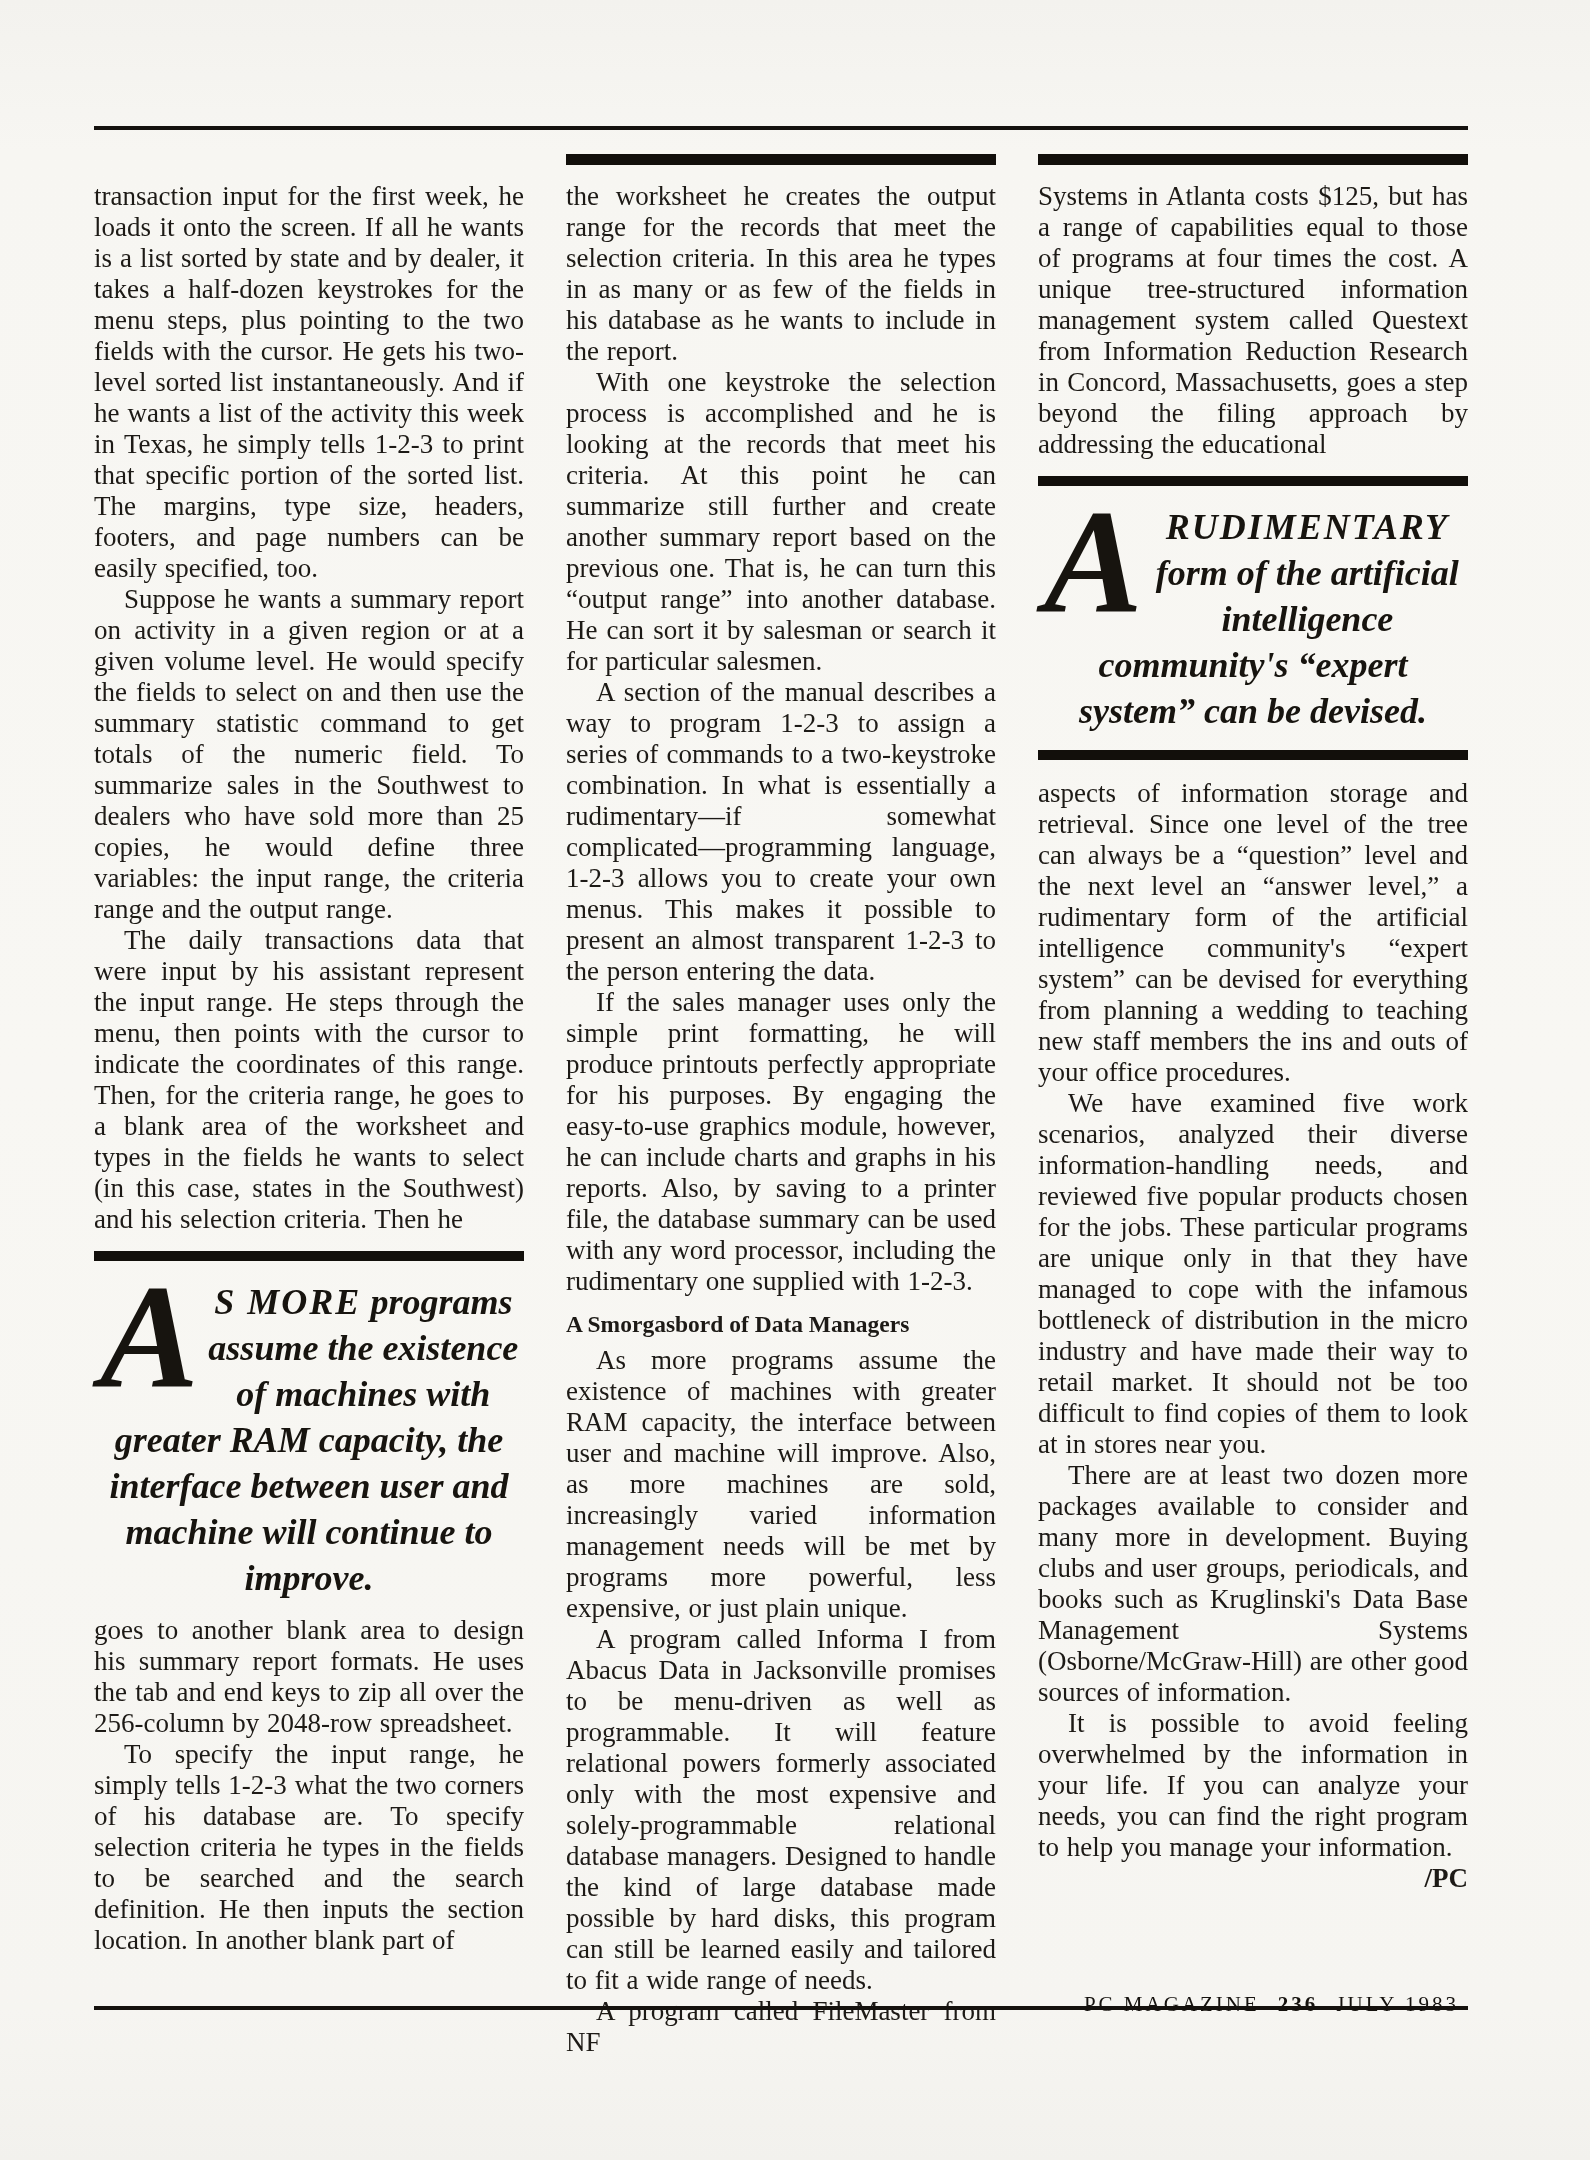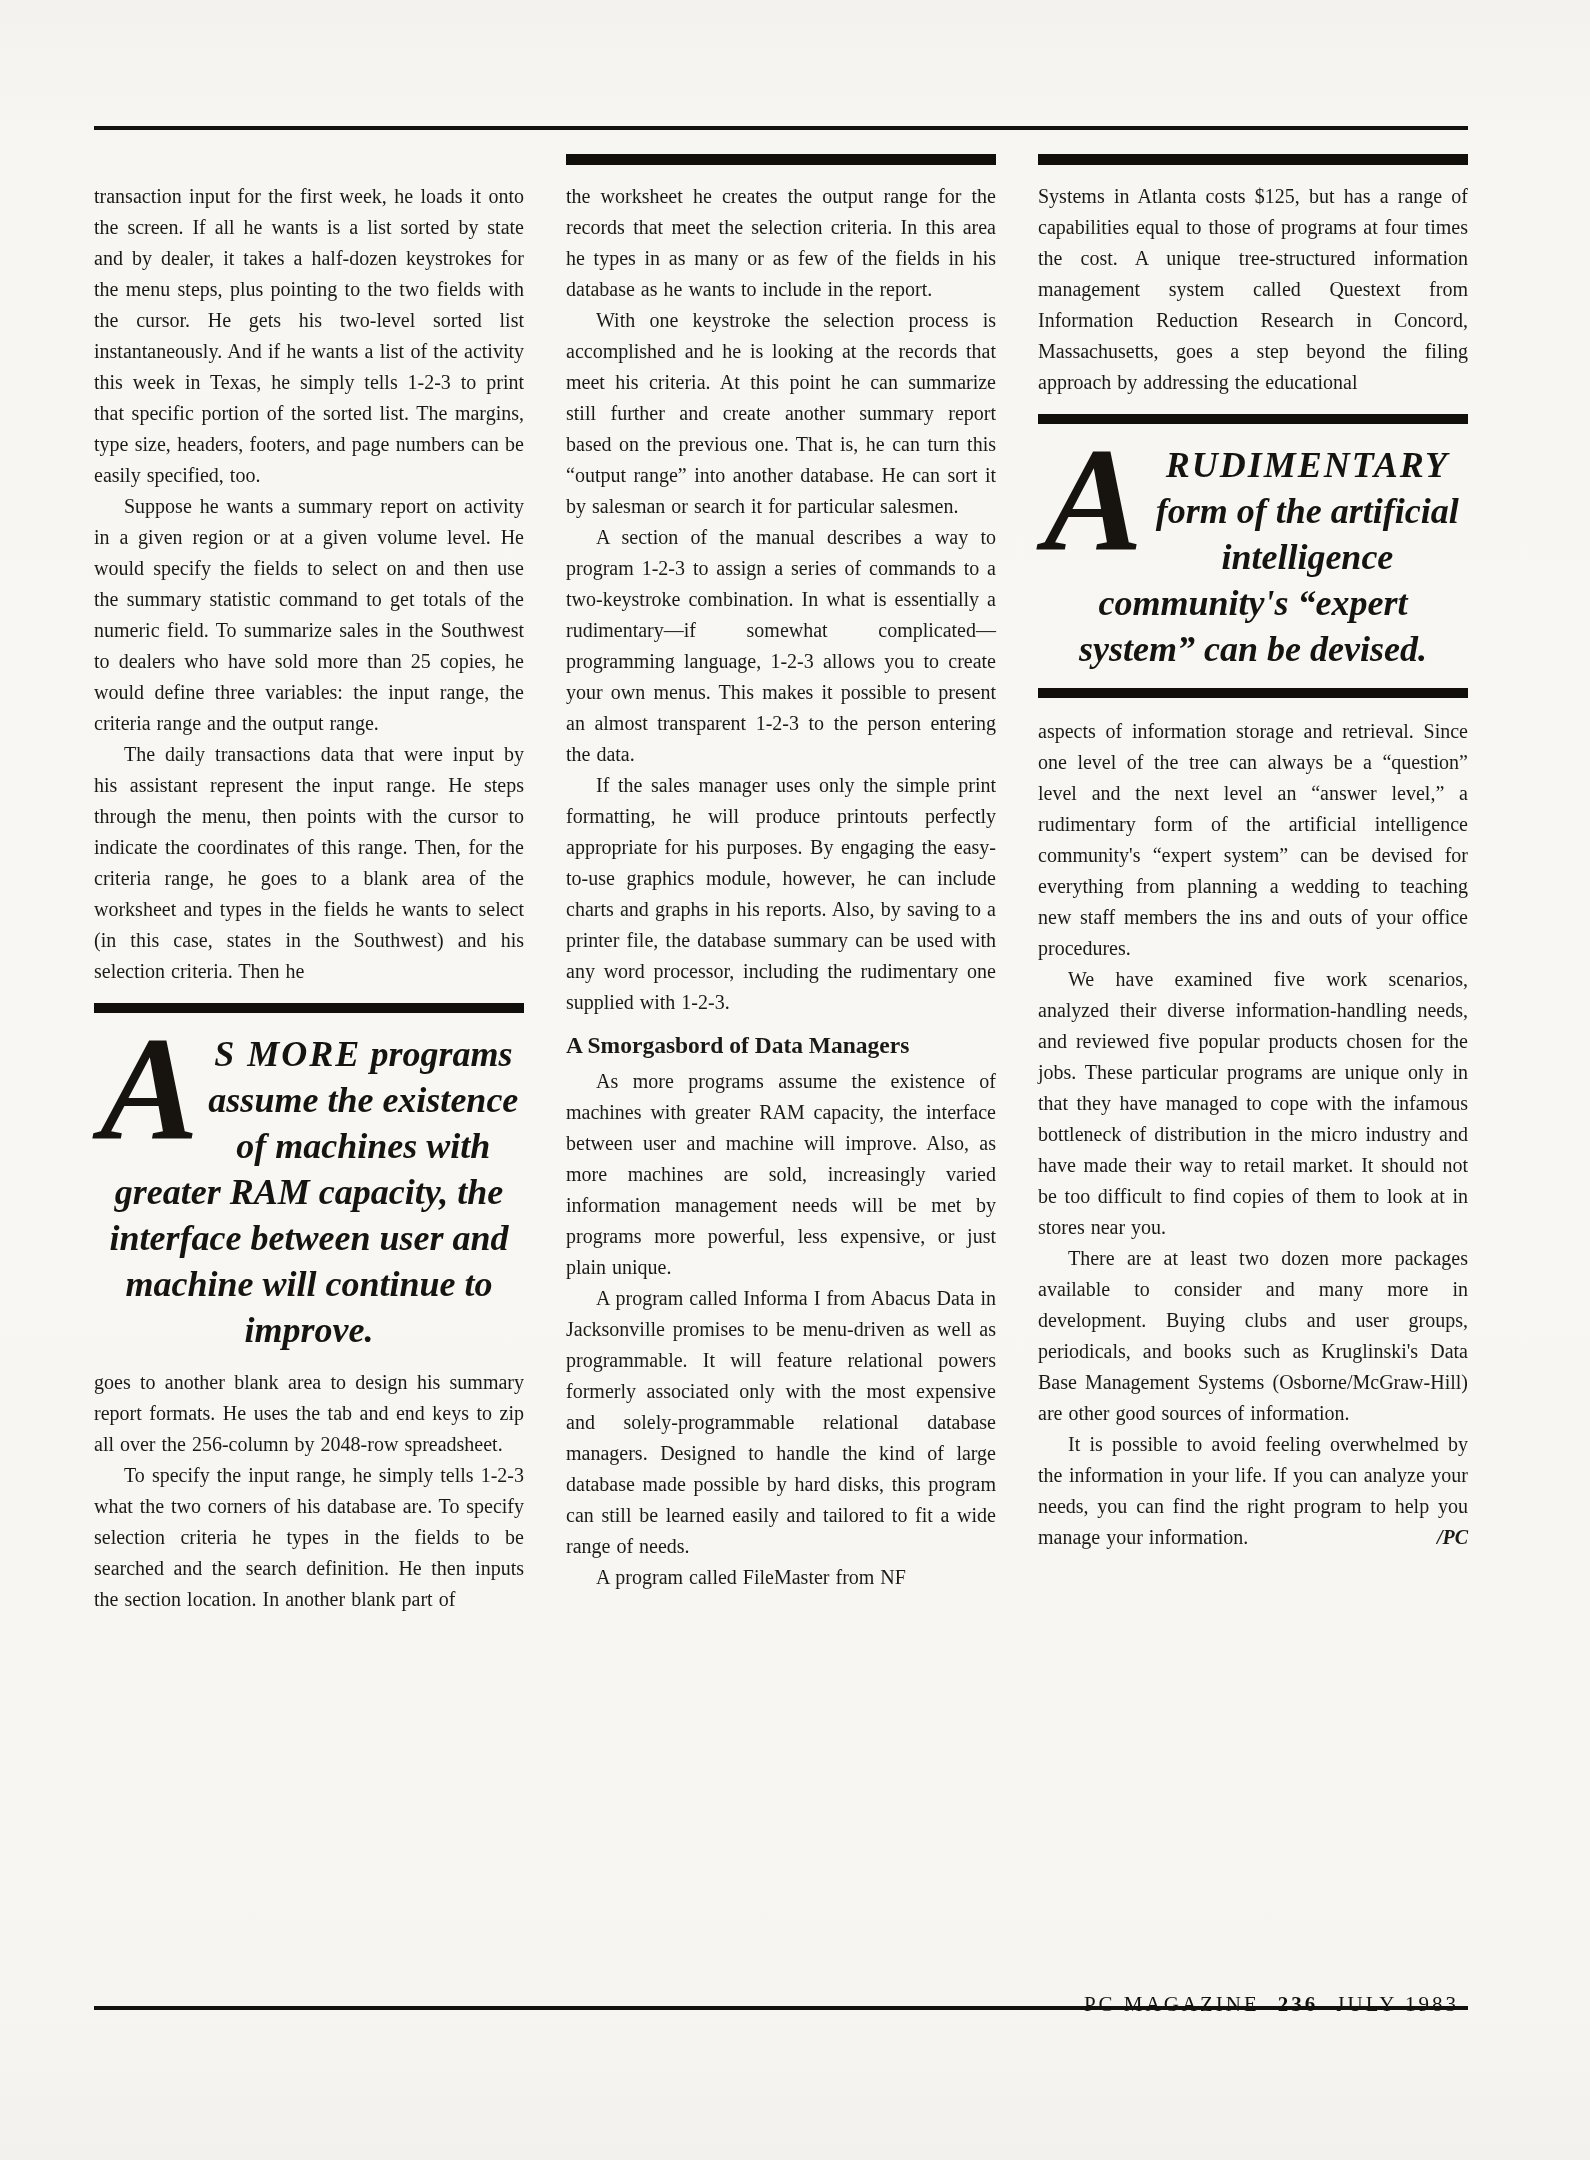--- a/index.html
+++ b/index.html
@@ -21,21 +21,21 @@
   }
   .cols {
     position: absolute; left: 94px; top: 150px;
     width: 1374px; display: flex; gap: 42px;
   }
   .col { width: 430px; }
   .col.first { padding-top: 31px; }
   .colbar { height: 11px; background: #120f0b; margin: 4px 0 16px; }
   p.body {
     margin: 0;
-    font-size: 20px; line-height: 31px;
+    font-size: 27px; line-height: 31px;
     text-align: justify; text-indent: 30px;
     word-spacing: 1px;
   }
   p.body.cont { text-indent: 0; }
   .heading {
     font-size: 23.5px; line-height: 31px; font-weight: bold;
     margin: 12px 0 5px;
   }
   .bar { height: 10px; background: #120f0b; margin: 16px 0 10px; }
   .bar.below { margin: 12px 0 18px; }
@@ -56,21 +56,21 @@
     position: absolute; left: 94px; top: 2006px;
     width: 1374px; height: 4px; background: #15120e;
   }
   .footer {
     position: absolute; left: 94px; top: 1992px; width: 1374px;
     text-align: right;
     font-size: 21px; letter-spacing: 3px; color: #15120e;
   }
   .footer span { margin: 0 9px; }
   .footer .num { font-weight: bold; }
-  .slug { float: right; font-style: italic; font-weight: bold; }
+  .slug { float: right; font-weight: bold; }
 </style>
 </head>
 <body>
 
 <div class="page">
 
   <div class="top-rule"></div>
 
   <div class="cols">
 

